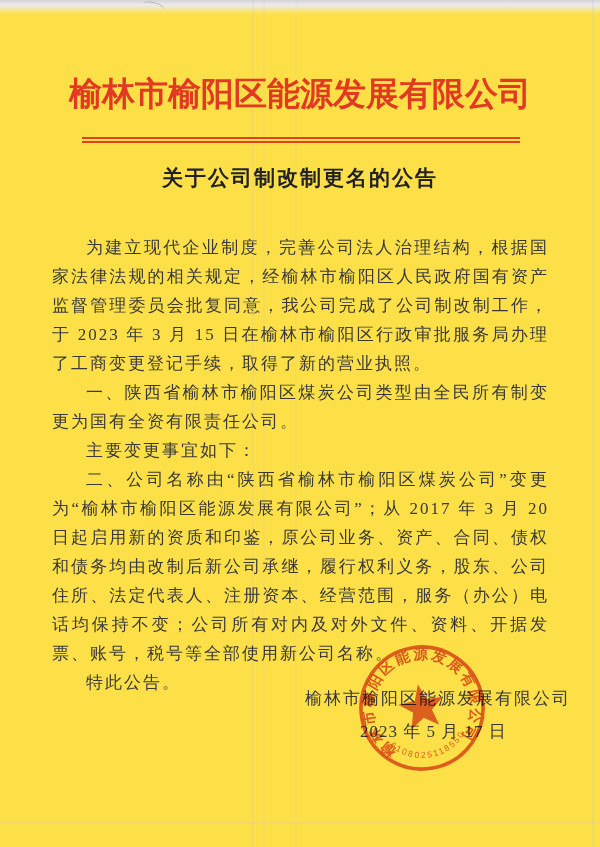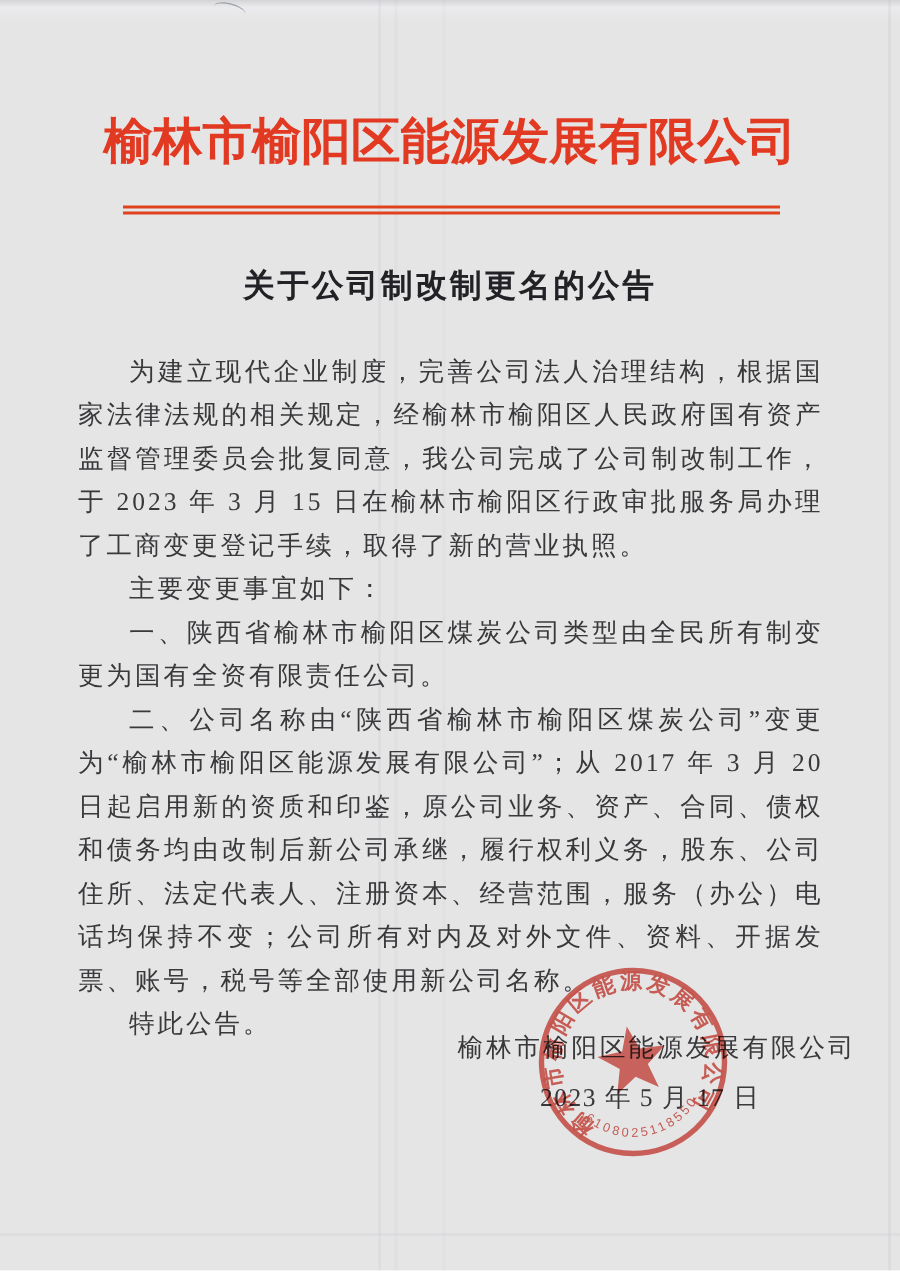--- a/index.html
+++ b/index.html
@@ -1,41 +1,41 @@
 <!DOCTYPE html>
 <html><head>
 <meta charset="utf-8">
 <style>
   html,body{margin:0;padding:0;}
   body{
     width:600px;height:847px;overflow:hidden;background:#ffffff;
     font-family:"Liberation Serif","DejaVu Serif",serif;
   }
-  .page{position:relative;width:600px;height:847px;background:#e5e5e5;}
+  .page{position:relative;width:600px;height:847px;background:#fde047;}
   
   .scan-top{position:absolute;left:0;top:0;width:600px;height:14px;
     background:linear-gradient(to bottom,#d4d4d7 0,#ebebee 35%,rgba(255,255,255,0) 100%);}
   .streak{position:absolute;top:0;height:847px;width:2px;background:rgba(190,192,204,0.18);}
   .streak.s1{left:252px;}
   .streak.s2{left:263px;background:rgba(190,192,204,0.12);}
   .streak.s3{left:295px;background:rgba(190,192,204,0.10);}
   .streak.s4{left:592px;background:rgba(190,192,204,0.22);}
   .bottom-edge{position:absolute;left:0;top:822px;width:600px;height:2px;background:rgba(205,205,212,0.25);}
   .pen-mark{position:absolute;left:142px;top:2px;width:22px;height:9px;
     border-top:1.5px solid rgba(125,132,140,0.65);border-radius:50%;transform:rotate(14deg);}
   
   .company{
     position:absolute;left:0;top:72px;width:600px;margin:0;text-align:center;
     font-family:"Liberation Sans","DejaVu Sans",sans-serif;
     font-size:33px;font-weight:bold;color:#e23a22;letter-spacing:0px;
   }
   .rule{position:absolute;left:82px;top:137px;width:438px;height:2px;
     border-top:2px solid #e0421f;border-bottom:2px solid #e0421f;}
   .title{
-    position:absolute;left:0;top:176px;width:600px;margin:0;text-align:center;
+    position:absolute;left:0;top:164px;width:600px;margin:0;text-align:center;
     font-size:21px;font-weight:600;color:#222226;letter-spacing:2px;
   }
   
   .body-text{position:absolute;left:52px;top:233px;width:497px;color:#39393c;font-family:Liberation Serif, serif;}
   .body-text p{
     margin:0;font-size:17px;line-height:29px;letter-spacing:2px;
     text-align:justify;text-indent:2em;
   }
   
   .sig-company{position:absolute;left:305px;top:687px;width:220px;
@@ -60,22 +60,22 @@
   <div class="pen-mark"></div>
 
   <h1 class="company">榆林市榆阳区能源发展有限公司</h1>
 
   <div class="rule"></div>
 
   <h2 class="title">关于公司制改制更名的公告</h2>
 
   <div class="body-text">
     <p>为建立现代企业制度，完善公司法人治理结构，根据国家法律法规的相关规定，经榆林市榆阳区人民政府国有资产监督管理委员会批复同意，我公司完成了公司制改制工作，于 2023 年 3 月 15 日在榆林市榆阳区行政审批服务局办理了工商变更登记手续，取得了新的营业执照。</p>
+    <p>一、陕西省榆林市榆阳区煤炭公司类型由全民所有制变更为国有全资有限责任公司。</p>
     <p>主要变更事宜如下：</p>
-    <p>一、陕西省榆林市榆阳区煤炭公司类型由全民所有制变更为国有全资有限责任公司。</p>
     <p>二、公司名称由“陕西省榆林市榆阳区煤炭公司”变更为“榆林市榆阳区能源发展有限公司”；从 2017 年 3 月 20 日起启用新的资质和印鉴，原公司业务、资产、合同、债权和债务均由改制后新公司承继，履行权利义务，股东、公司住所、法定代表人、注册资本、经营范围，服务（办公）电话均保持不变；公司所有对内及对外文件、资料、开据发票、账号，税号等全部使用新公司名称。</p>
     <p>特此公告。</p>
   </div>
 
   <div class="sig-company">榆林市榆阳区能源发展有限公司</div>
   <div class="sig-date">2023 年 5 月 17 日</div>
 
   <svg class="seal" viewBox="0 0 134 134" xmlns="http://www.w3.org/2000/svg">
     <defs>
       <path id="arcTop" d="M 32.4,101.6 A 49,49 0 1 1 101.6,101.6" fill="none"></path>

